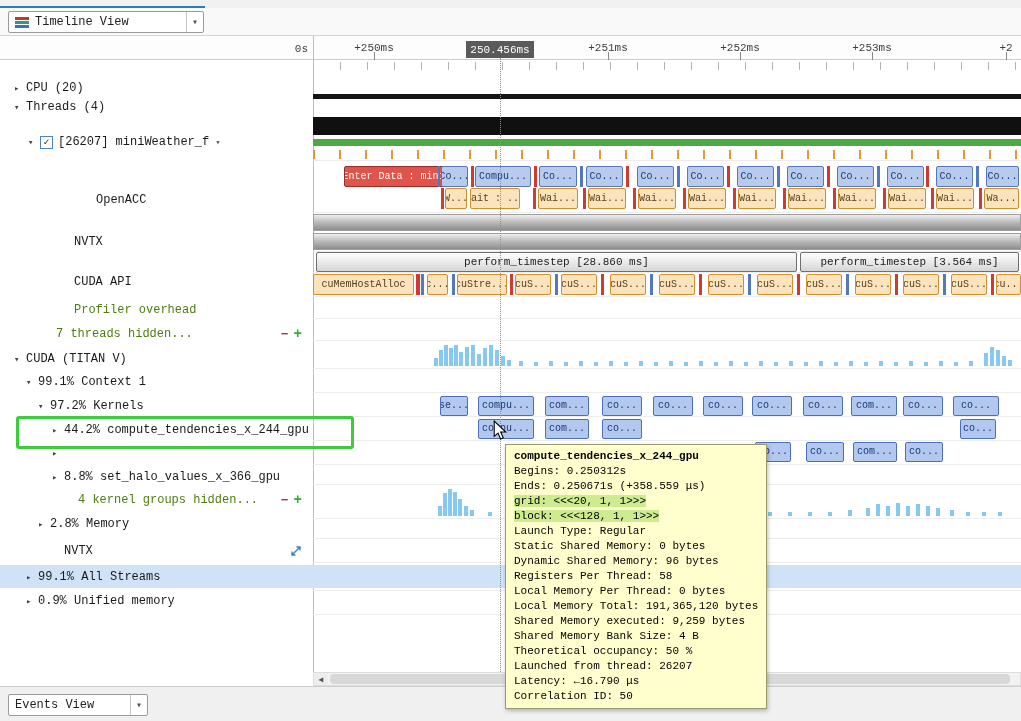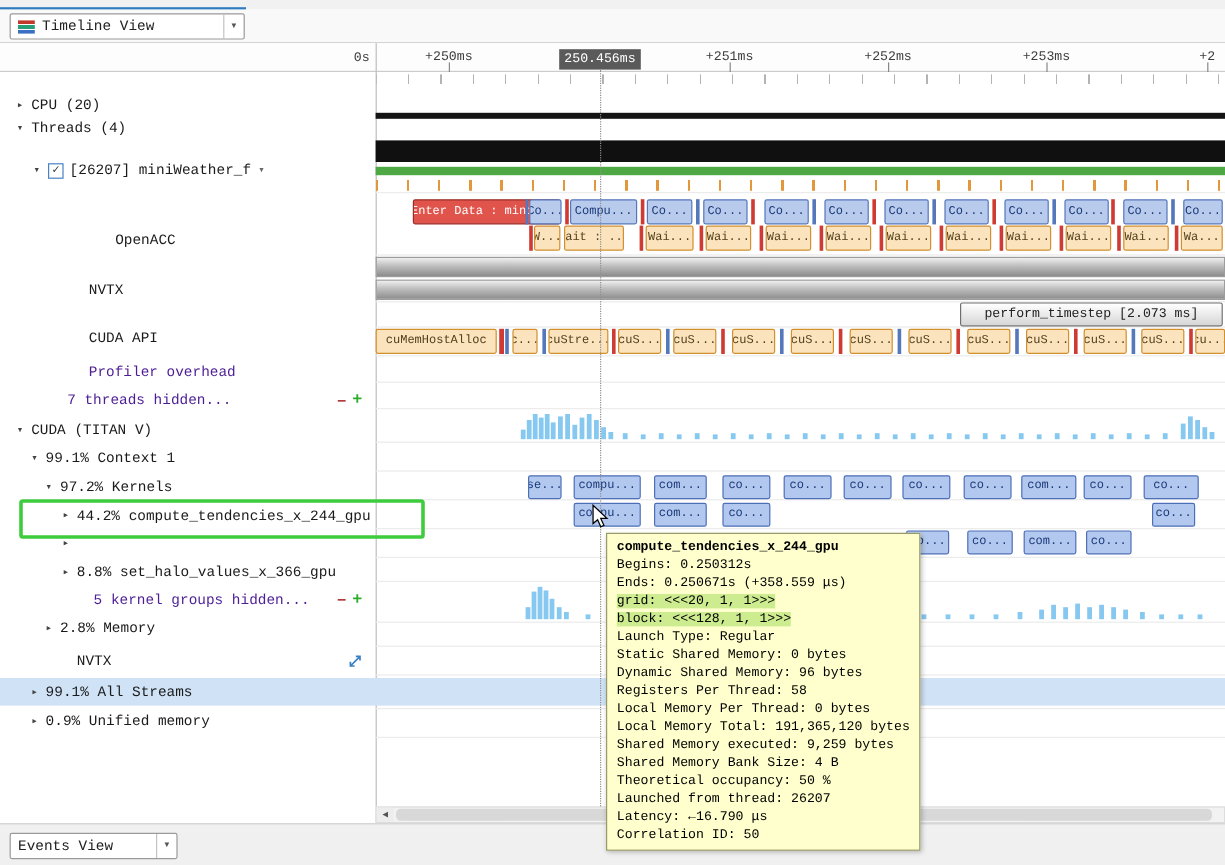--- a/index.html
+++ b/index.html
@@ -46,21 +46,21 @@
   .bar.kernel{background:#b3c8ee;border-color:#4d6fb8;color:#1b3a7a;}
   .bar.range{background:linear-gradient(180deg,#ffffff,#d6d6d6);border-color:#6f6f6f;color:#222;font-size:11px;}
   .bar.sr{background:#cf3a32;border:none;border-radius:0;}
   .bar.sb{background:#5577bb;border:none;border-radius:0;}
   .histbar{position:absolute;background:#87c8f0;z-index:2;}
   
   .srow{position:absolute;left:0;width:312px;height:20px;display:flex;align-items:center;box-sizing:border-box;z-index:10;}
   .srow.selected{background:#cfe2f6;}
   .tri{font-size:9px;color:#444;width:12px;flex:none;}
   .slabel{font-size:12px;color:#1a1a1a;white-space:nowrap;overflow:hidden;}
-  .srow.dim .slabel{color:#4c1d95;}
+  .srow.dim .slabel{color:#4d7c0f;}
   .cb{width:11px;height:11px;border:1px solid #4a82c4;background:#fff;flex:none;margin-right:5px;
       font-size:10px;line-height:11px;text-align:center;color:#333;font-weight:bold;}
   .trail{font-size:9px;color:#666;margin-left:6px;}
   .btn-minus{margin-left:auto;color:#b03a3a;font-weight:bold;font-size:13px;line-height:1;}
   .btn-plus{margin-left:5px;margin-right:10px;color:#2fae2f;font-weight:bold;font-size:14px;line-height:1;}
   .expand-ic{margin-left:auto;margin-right:10px;display:flex;}
   
   #greenbox{left:16px;top:416px;width:332px;height:27px;border:3px solid #3ecc3e;border-radius:3px;z-index:45;}
   #tooltip{left:505px;top:444px;background:#ffffcd;border:1px solid #99996e;padding:4px 8px;z-index:55;
            font-size:11px;line-height:15px;color:#000;white-space:nowrap;box-shadow:1px 2px 4px rgba(0,0,0,.25);}
@@ -173,21 +173,22 @@
       <div class="bar sr" style="left: 783px; top: 188px; width: 3px; height: 21px;"></div>
       <div class="bar orange" style="left: 788px; top: 188px; width: 38px; height: 21px;">Wai...</div>
       <div class="bar sr" style="left: 833px; top: 188px; width: 3px; height: 21px;"></div>
       <div class="bar orange" style="left: 838px; top: 188px; width: 38px; height: 21px;">Wai...</div>
       <div class="bar sr" style="left: 883px; top: 188px; width: 3px; height: 21px;"></div>
       <div class="bar orange" style="left: 888px; top: 188px; width: 38px; height: 21px;">Wai...</div>
       <div class="bar sr" style="left: 931px; top: 188px; width: 3px; height: 21px;"></div>
       <div class="bar orange" style="left: 936px; top: 188px; width: 38px; height: 21px;">Wai...</div>
       <div class="bar sr" style="left: 979px; top: 188px; width: 3px; height: 21px;"></div>
       <div class="bar orange" style="left: 984px; top: 188px; width: 35px; height: 21px;">Wa...</div>
-      <div class="bar range" style="left: 800px; top: 252px; width: 219px; height: 20px;">perform_timestep [2.073 ms]</div>
+      <div class="bar range" style="left: 316px; top: 252px; width: 481px; height: 20px;">perform_timestep [28.860 ms]</div>
+      <div class="bar range" style="left: 800px; top: 252px; width: 219px; height: 20px;">perform_timestep [3.564 ms]</div>
       <div class="bar orange" style="left: 313px; top: 274px; width: 101px; height: 21px;">cuMemHostAlloc</div>
       <div class="bar sr" style="left: 416px; top: 274px; width: 4px; height: 21px;"></div>
       <div class="bar sb" style="left: 421px; top: 274px; width: 3px; height: 21px;"></div>
       <div class="bar orange" style="left: 427px; top: 274px; width: 21px; height: 21px;">c...</div>
       <div class="bar sb" style="left: 452px; top: 274px; width: 3px; height: 21px;"></div>
       <div class="bar orange" style="left: 457px; top: 274px; width: 50px; height: 21px;">cuStre...</div>
       <div class="bar sr" style="left: 510px; top: 274px; width: 3px; height: 21px;"></div>
       <div class="bar orange" style="left: 515px; top: 274px; width: 36px; height: 21px;">cuS...</div>
       <div class="bar sb" style="left: 555px; top: 274px; width: 3px; height: 21px;"></div>
       <div class="bar orange" style="left: 561px; top: 274px; width: 36px; height: 21px;">cuS...</div>
@@ -370,21 +371,21 @@
       </div>
       <div class="srow" style="top: 443px; padding-left: 52px;">
         <div class="tri">▸</div>
       </div>
       <div class="srow" style="top: 467px; padding-left: 52px;">
         <div class="tri">▸</div>
         <div class="slabel">8.8% set_halo_values_x_366_gpu</div>
       </div>
       <div class="srow dim" style="top: 490px; padding-left: 66px;">
         <div class="tri" style="width: 12px;"></div>
-        <div class="slabel">5 kernel groups hidden...</div>
+        <div class="slabel">4 kernel groups hidden...</div>
         <div class="btn-minus">−</div>
         <div class="btn-plus">+</div>
       </div>
       <div class="srow" style="top: 514px; padding-left: 38px;">
         <div class="tri">▸</div>
         <div class="slabel">2.8% Memory</div>
       </div>
       <div class="srow" style="top: 541px; padding-left: 52px;">
         <div class="tri" style="width: 12px;"></div>
         <div class="slabel">NVTX</div>

